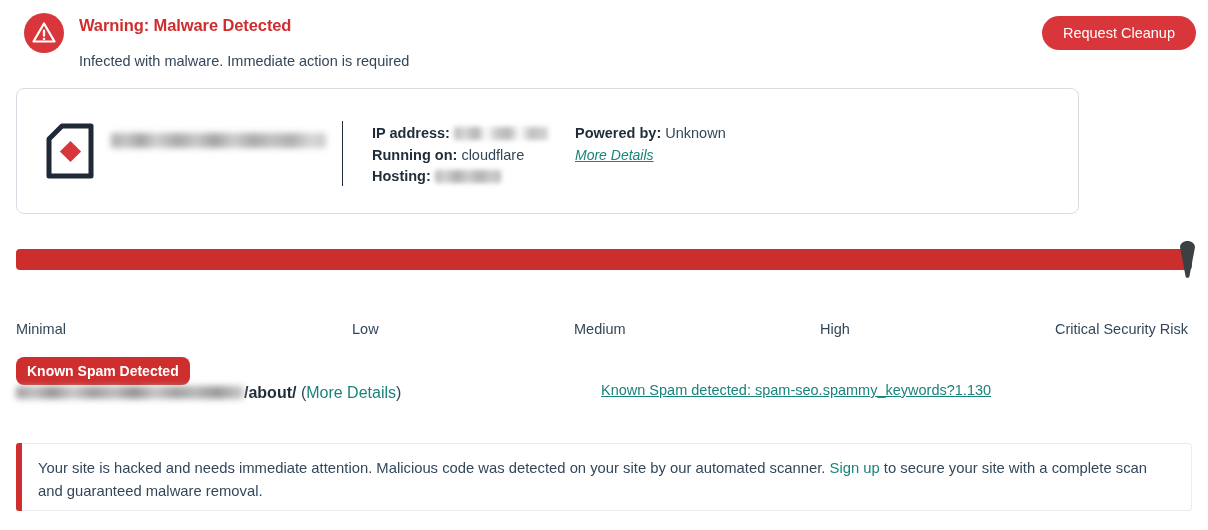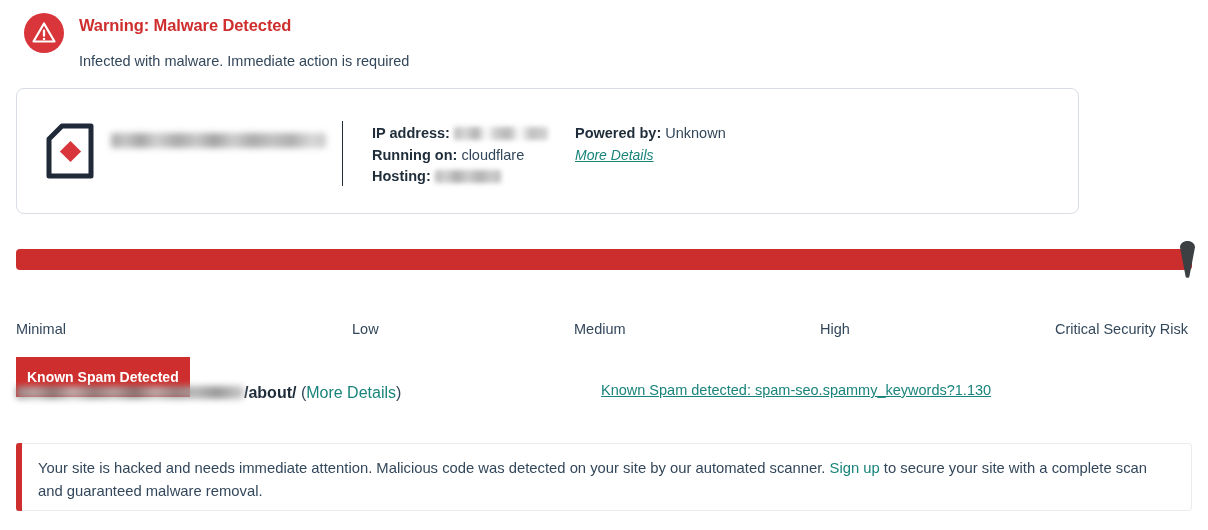--- a/index.html
+++ b/index.html
@@ -172,27 +172,27 @@
   .ml1 { left: 352px; }
   .ml2 { left: 574px; }
   .ml3 { left: 820px; }
   .ml4 { right: 20px; }
 
   
   .spam-badge {
     position: absolute;
     left: 16px; top: 357px;
     height: 24px;
-    padding: 8px 11px;
+    padding: 2px 11px;
     background: #cf2e2e;
     color: #ffffff;
     font-size: 14px;
     font-weight: bold;
     line-height: 24px;
-    border-radius: 0;
+    border-radius: 8px;
     white-space: nowrap;
   }
   .spam-url-row {
     position: absolute;
     left: 16px; top: 384px;
     height: 20px;
     font-size: 16px;
     color: #33475b;
     white-space: nowrap;
   }
@@ -267,20 +267,21 @@
     <svg width="40" height="40" viewBox="0 0 40 40">
       <path d="M20 10.5 L30.5 28.5 L9.5 28.5 Z" fill="none" stroke="#ffffff" stroke-width="2.2" stroke-linejoin="round"></path>
       <rect x="18.85" y="16.6" width="2.3" height="7.2" rx="1.1" fill="#ffffff"></rect>
       <circle cx="20" cy="26" r="1.25" fill="#ffffff"></circle>
     </svg>
   </div>
   <div class="header-text">
     <div class="header-title">Warning: Malware Detected</div>
     <div class="header-sub">Infected with malware. Immediate action is required</div>
   </div>
+  <button class="cleanup-btn">Request Cleanup</button>
 </div>
 
 <div class="card">
   <div class="site-logo">
     <svg width="50" height="58" viewBox="0 0 50 58">
       <path d="M17 4 L46 4 L46 54 L4 54 L4 17 Z" fill="#ffffff" stroke="#1f2937" stroke-width="5" stroke-linejoin="round"></path>
       <rect x="18" y="22" width="15" height="15" transform="rotate(45 25.5 29.5)" fill="#d8363a"></rect>
     </svg>
   </div>
   <div class="site-url-blur"></div>

